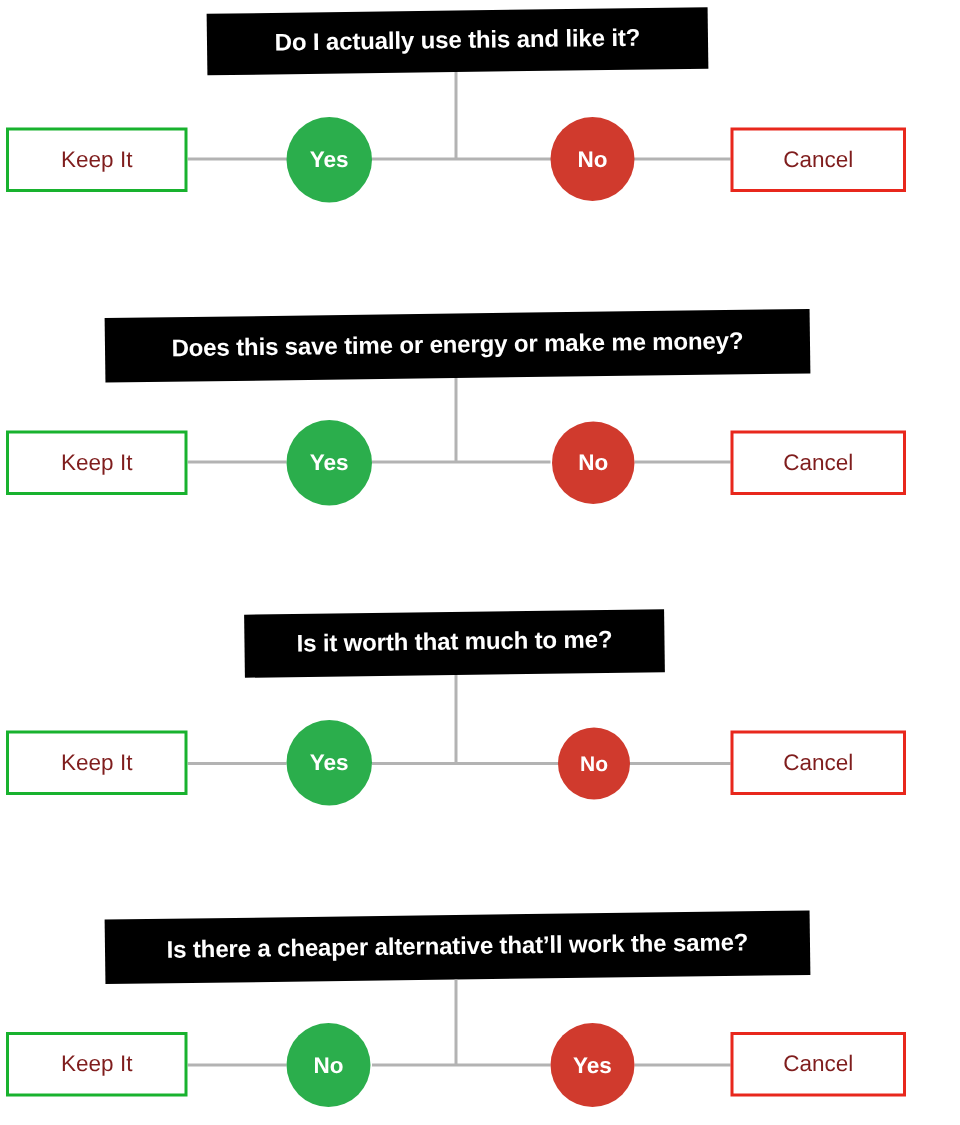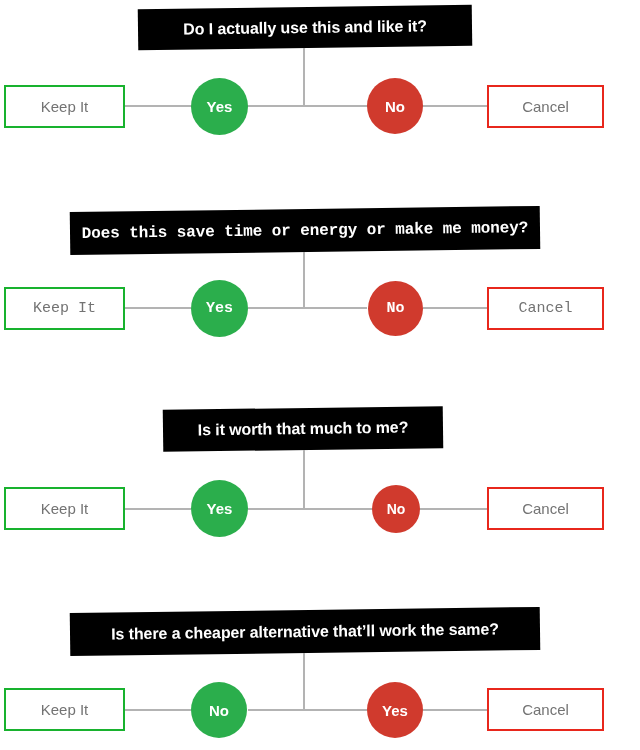--- a/index.html
+++ b/index.html
@@ -50,21 +50,21 @@
   }
 
   
   .outcome-box {
     position: absolute;
     background: #ffffff;
     border: 2px solid #000;
     display: flex;
     align-items: center;
     justify-content: center;
-    color: #737373;
+    color: #7f1d1d;
     font-size: 15px;
     font-weight: normal;
     box-sizing: border-box;
   }
   .outcome-box.keep  { border-color: #18b22e; }
   .outcome-box.cancel{ border-color: #e8271c; }
 
   
   .answer-circle {
     position: absolute;
@@ -98,21 +98,21 @@
     <span>Yes</span>
   </div>
   <div class="answer-circle red" style="left:367px;top:78px;width:56px;height:56px;">
     <span>No</span>
   </div>
   <div class="outcome-box cancel" style="left:487px;top:85px;width:117px;height:43px;">
     <span>Cancel</span>
   </div>
 </div>
 
-<div class="flow-row" style="top:200px;height:190px;font-family:Liberation Mono, monospace;">
+<div class="flow-row" style="top:200px;height:190px;">
   <div class="banner" style="left:70px;top:9px;width:470px;height:43px;font-size:16px;">
     <span>Does this save time or energy or make me money?</span>
   </div>
   <div class="stem" style="left:303px;top:52px;height:56px;"></div>
   <div class="hline" style="left:125px;top:107px;width:66px;"></div>
   <div class="hline" style="left:248px;top:107px;width:119px;"></div>
   <div class="hline" style="left:423px;top:107px;width:65px;"></div>
 
   <div class="outcome-box keep" style="left:4px;top:87px;width:121px;height:43px;">
     <span>Keep It</span>

